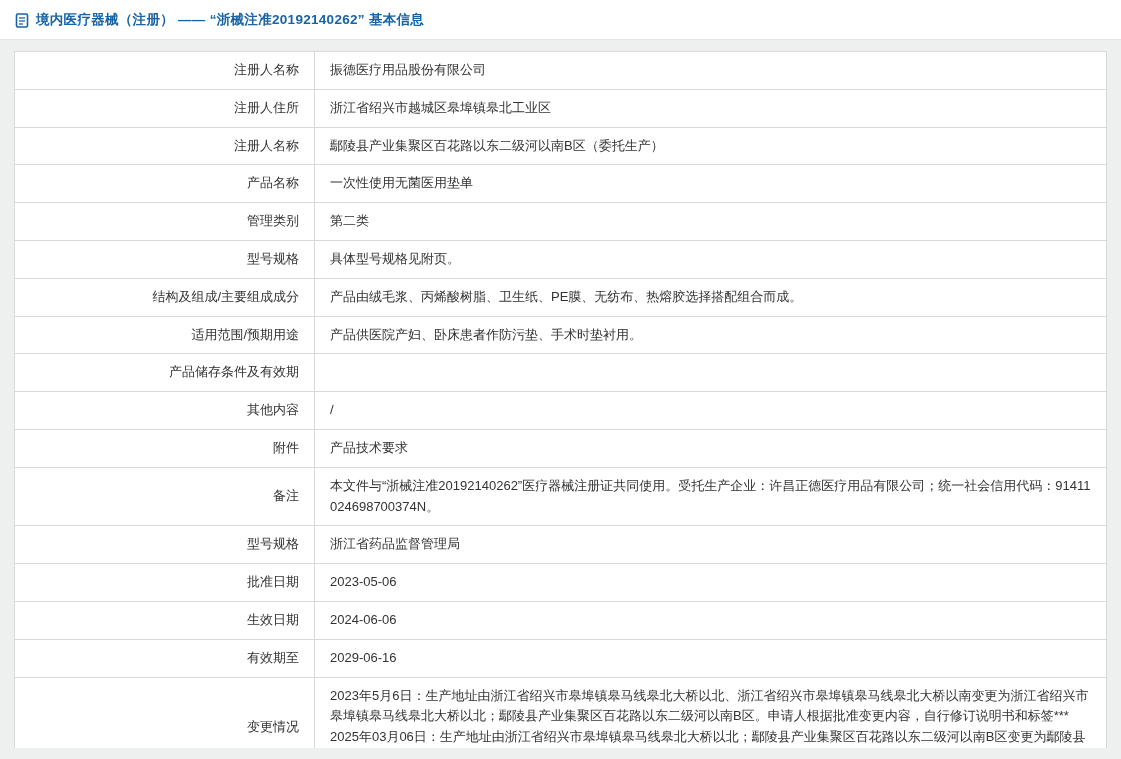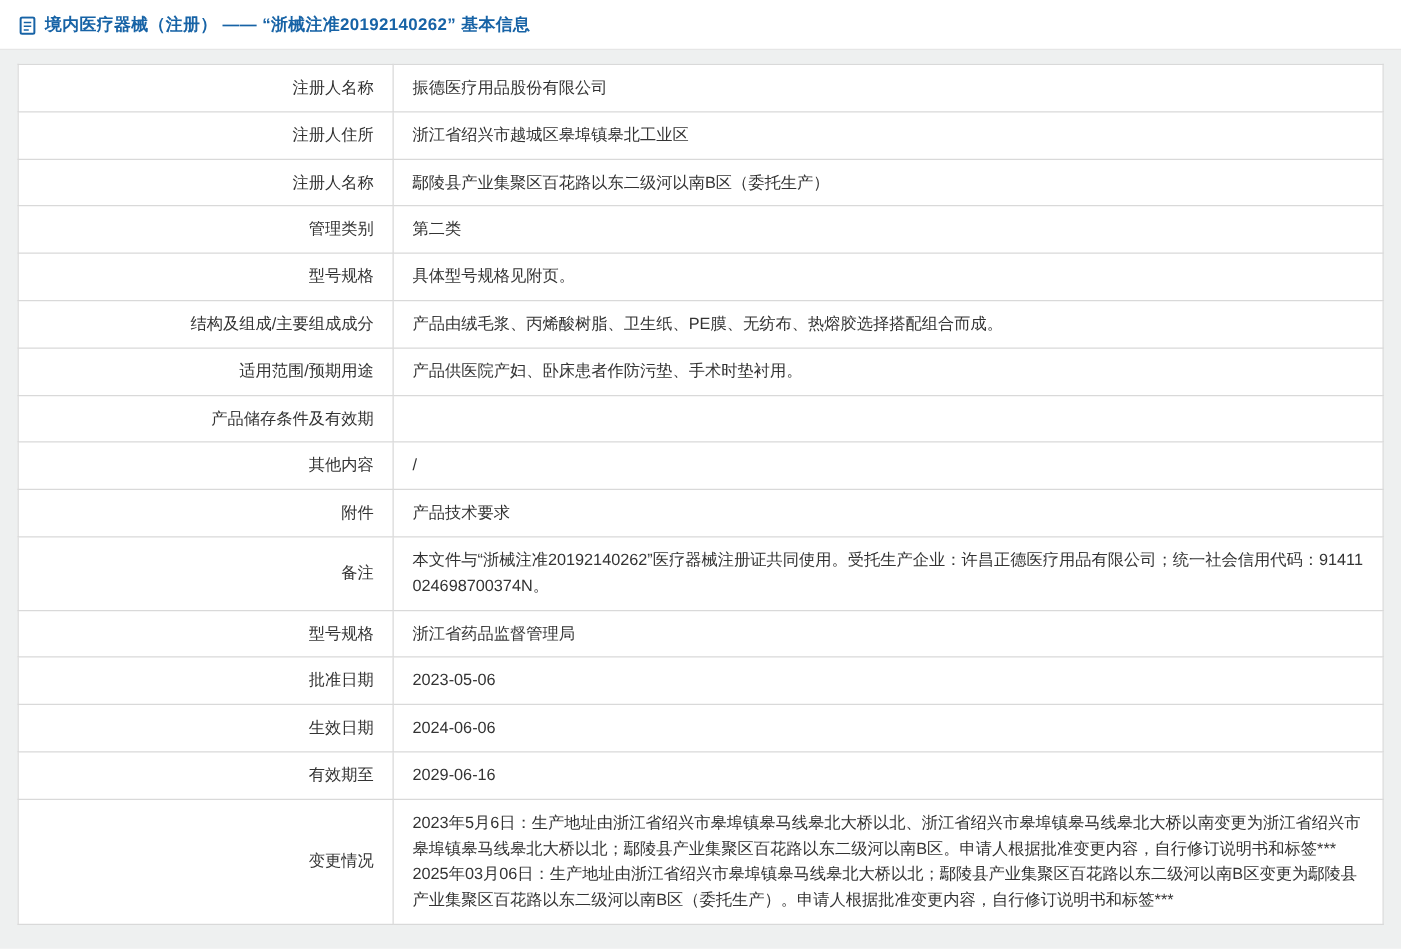--- a/index.html
+++ b/index.html
@@ -82,20 +82,24 @@
           </tr>
           <tr>
             <td class="label-cell">注册人住所</td>
             <td class="value-cell">浙江省绍兴市越城区皋埠镇皋北工业区</td>
           </tr>
           <tr>
             <td class="label-cell">注册人名称</td>
             <td class="value-cell">鄢陵县产业集聚区百花路以东二级河以南B区（委托生产）</td>
           </tr>
           <tr>
+            <td class="label-cell">产品名称</td>
+            <td class="value-cell">一次性使用无菌医用垫单</td>
+          </tr>
+          <tr>
             <td class="label-cell">管理类别</td>
             <td class="value-cell">第二类</td>
           </tr>
           <tr>
             <td class="label-cell">型号规格</td>
             <td class="value-cell">具体型号规格见附页。</td>
           </tr>
           <tr>
             <td class="label-cell">结构及组成/主要组成成分</td>
             <td class="value-cell">产品由绒毛浆、丙烯酸树脂、卫生纸、PE膜、无纺布、热熔胶选择搭配组合而成。</td>

